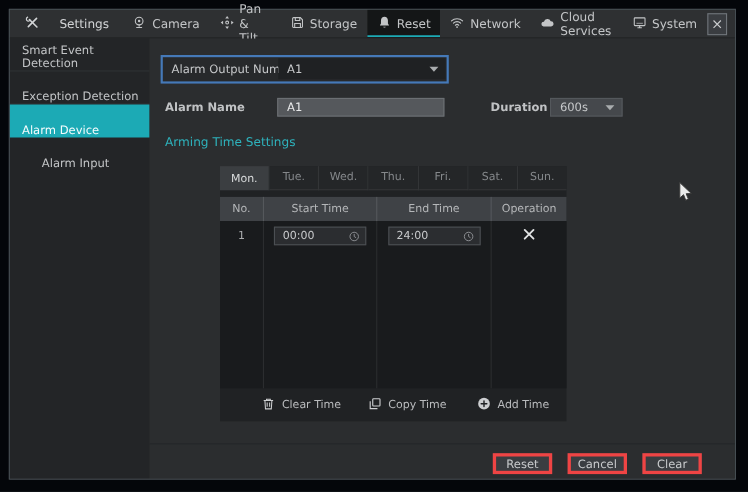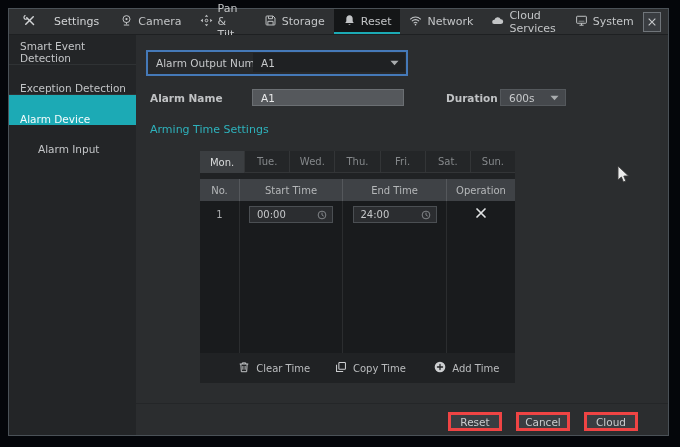--- a/index.html
+++ b/index.html
@@ -324,21 +324,21 @@
             </span>
             <span>Add Time</span>
           </div>
         </div>
       </div>
 
       <div class="footer-line"></div>
       <div class="footer-buttons">
         <div class="btn">Reset</div>
         <div class="btn">Cancel</div>
-        <div class="btn">Cloud</div>
+        <div class="btn">Clear</div>
       </div>
 
     </div>
   </div>
 </div>
 
 <div class="cursor">
   <svg width="13" height="19" viewBox="0 0 13 19">
     <path d="M1 1v14l3.4-3 2 5 2.4-1-2-4.9 4.7-.2z" fill="#ebecec" stroke="#3c3c3c" stroke-width="0.9"></path>
   </svg>

